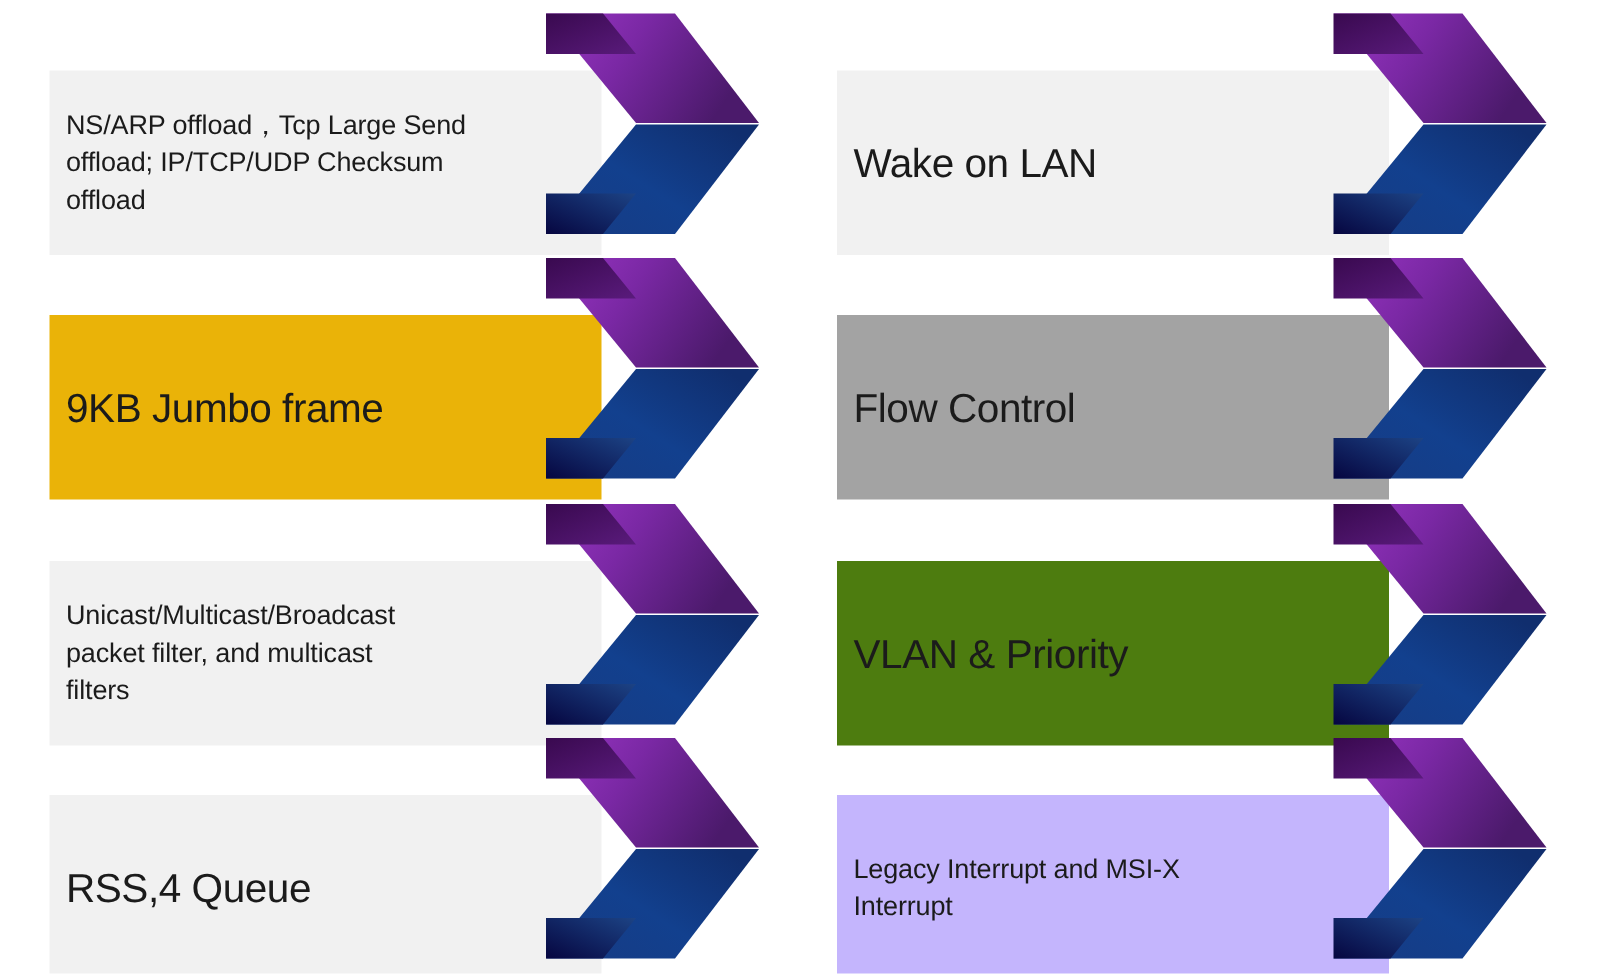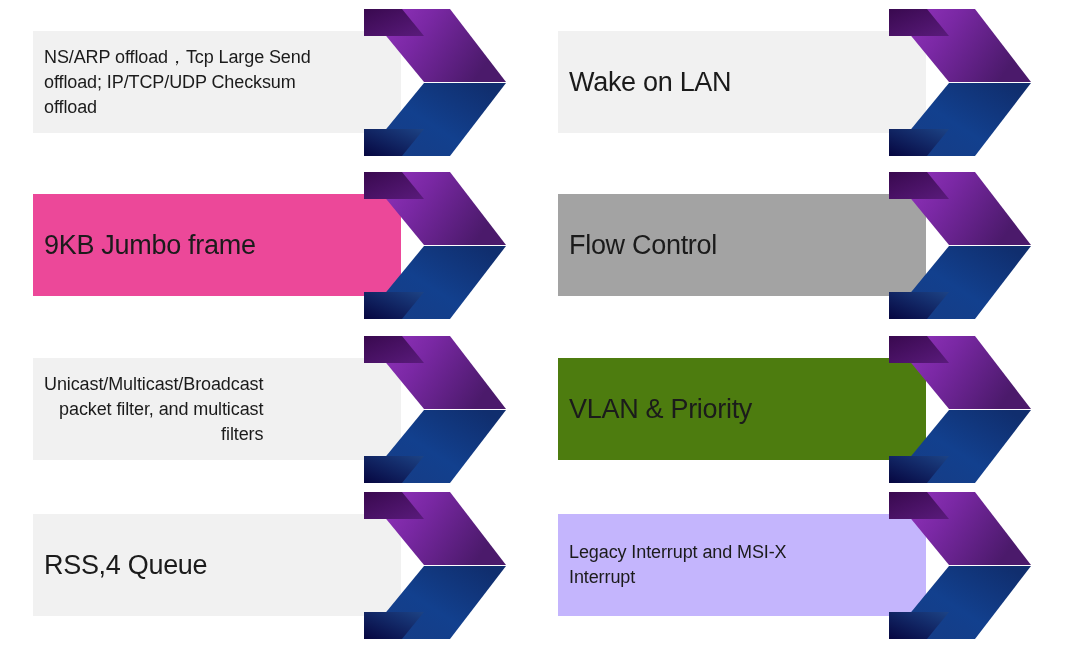--- a/index.html
+++ b/index.html
@@ -28,23 +28,23 @@
   .callout {
     position: absolute;
     width: 480px;
     height: 155px;
   }
 
   
   .plate {
     position: absolute;
     left: 0;
-    top: 26px;
+    top: 42px;
     width: 368px;
-    height: 102px;
+    height: 123px;
     background: #f1f1f1;
     box-sizing: border-box;
     display: flex;
     align-items: center;
   }
 
   .plate-label {
     display: block;
     padding-left: 11px;
     padding-right: 8px;
@@ -154,21 +154,21 @@
       <path class="pPurple" d="M 14 4 L 100 4 L 156 77 L 74 77 L 14 4 Z" fill="url(#gradPurple-1)"></path>
 
       <path class="pPurpleEdge" d="M 14 4 L 52 4 L 74 31 L 14 31 Z" fill="url(#gradPurpleEdge-1)"></path>
 
       <path class="pBlue" d="M 74 78 L 156 78 L 100 151 L 14 151 L 74 78 Z" fill="url(#gradBlue-1)"></path>
 
       <path class="pBlueEdge" d="M 14 124 L 74 124 L 52 151 L 14 151 Z" fill="url(#gradBlueEdge-1)"></path>
     </svg>
   </div>
     <div class="callout col-left row-2 size-lg">
-    <div class="plate" style="background: #ec4899;">
+    <div class="plate" style="background: #eab308;">
       <span class="plate-label" style="color: rgb(27, 27, 27);">9KB Jumbo frame</span>
     </div>
     <svg class="chevron" viewBox="0 0 158 155">
       <defs>
         <linearGradient class="gradPurple" x1="0" y1="0" x2="1" y2="0.35" id="gradPurple-2">
           <stop offset="0" stop-color="#9A36C4"></stop>
           <stop offset="0.45" stop-color="#7A28A4"></stop>
           <stop offset="1" stop-color="#4B1A6B"></stop>
         </linearGradient>
         <linearGradient class="gradPurpleEdge" x1="0" y1="0" x2="1" y2="1" id="gradPurpleEdge-2">
@@ -225,21 +225,21 @@
 
       <path class="pPurpleEdge" d="M 14 4 L 52 4 L 74 31 L 14 31 Z" fill="url(#gradPurpleEdge-3)"></path>
 
       <path class="pBlue" d="M 74 78 L 156 78 L 100 151 L 14 151 L 74 78 Z" fill="url(#gradBlue-3)"></path>
 
       <path class="pBlueEdge" d="M 14 124 L 74 124 L 52 151 L 14 151 Z" fill="url(#gradBlueEdge-3)"></path>
     </svg>
   </div>
     <div class="callout col-left row-3 size-sm">
     <div class="plate" style="background: rgb(241, 241, 241);">
-      <span class="plate-label" style="color: rgb(27, 27, 27); text-align: right;">Unicast/Multicast/Broadcast
+      <span class="plate-label" style="color: rgb(27, 27, 27);">Unicast/Multicast/Broadcast
 packet filter, and multicast
 filters</span>
     </div>
     <svg class="chevron" viewBox="0 0 158 155">
       <defs>
         <linearGradient class="gradPurple" x1="0" y1="0" x2="1" y2="0.35" id="gradPurple-4">
           <stop offset="0" stop-color="#9A36C4"></stop>
           <stop offset="0.45" stop-color="#7A28A4"></stop>
           <stop offset="1" stop-color="#4B1A6B"></stop>
         </linearGradient>

